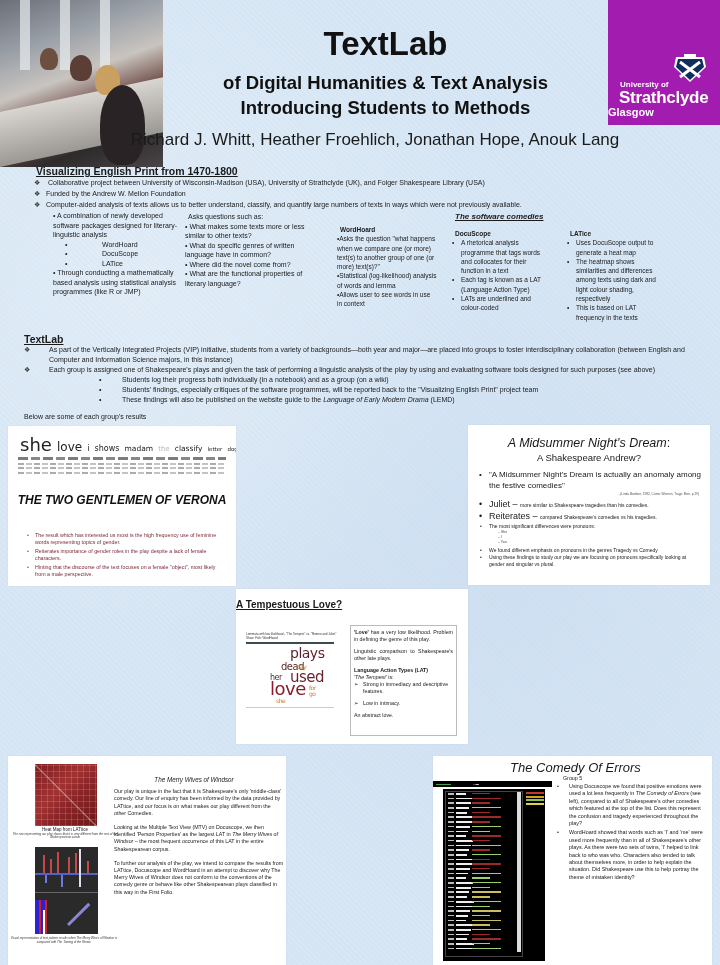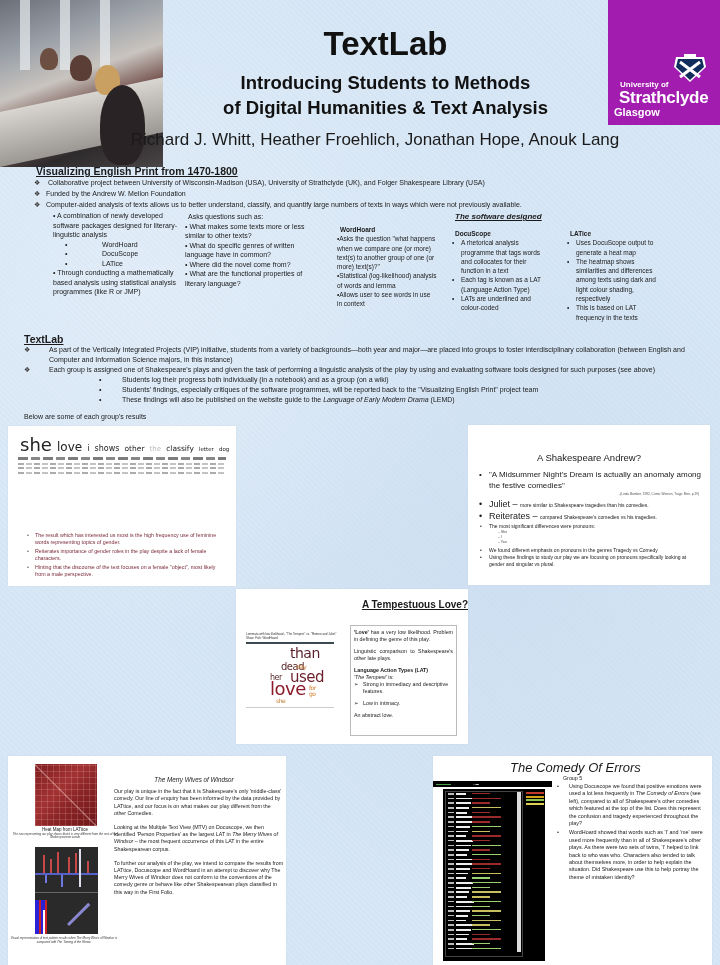--- a/index.html
+++ b/index.html
@@ -33,21 +33,21 @@
     left: 163px; top: 70px; width: 445px; text-align: center;
     font-weight: bold; font-size: 18.5px; line-height: 25px; color: #111;
   }
   .logo {
     left: 608px; top: 0; width: 112px; height: 125px; background: #a21caf;
     color: #fff;
   }
   .logo .crest { position:absolute; left:64px; top:53px; width:36px; height:30px; }
   .logo .uni { position:absolute; left:12px; top:80px; font-size:8px; font-weight:bold; }
   .logo .strath { position:absolute; left:11px; top:88px; font-size:17px; font-weight:bold; letter-spacing:-.3px;text-align:center; }
-  .logo .glas { position:absolute; left:6px; top:106px; font-size:11px; font-weight:bold;text-align:center; }
+  .logo .glas { position:absolute; left:0; top:106px; font-size:11px; font-weight:bold;text-align:center; }
   .authors {
     left: 0; top: 130px; width: 720px; text-align: center; font-size: 17px; color: #1a1a1a;
     padding-left: 30px;
   }
 
   
   .h-underline { font-weight: bold; text-decoration: underline; font-size: 10.5px; }
   .vis-title { left: 36px; top: 165px; }
   .bullets-top { left: 34px; top: 177px; font-size: 7px; line-height: 11px; }
   .bullets-top li, .textlab-list li { list-style: none; position: relative; padding-left: 12px; }
@@ -106,21 +106,21 @@
   .p2-body .big::before { content:"•"; position:absolute; left:1px; }
   .p2-body .cite { font-size:3.2px; text-align:right; color:#555; margin: 1px 4px 3px 0; }
   .p2-body .lead { font-size:9px; position:relative; padding-left:11px; margin-bottom:2px; }
   .p2-body .lead::before { content:"•"; position:absolute; left:1px; }
   .p2-body .lead small { font-size:5px; }
   .p2-body .sm { font-size:5px; line-height:7px; position:relative; padding-left:11px; }
   .p2-body .sm::before { content:"•"; position:absolute; left:2px; }
   .p2-body .dash { font-size:3.5px; line-height:5px; padding-left:20px; color:#444; }
 
   
-  .p3-title { position:absolute; left:0; top:10px; width:232px; text-align:right; font-weight:bold; text-decoration:underline; font-size:10px; }
+  .p3-title { position:absolute; left:0; top:10px; width:232px; text-align:left; font-weight:bold; text-decoration:underline; font-size:10px; }
   .p3-chart { position:absolute; left:10px; top:43px; width:95px; height:76px; }
   .p3-chart .cap { font-size:3px; color:#333; line-height:4px; }
   .p3-chart .bar { height:2px; background:#3c4a52; margin-top:2px; width: 88px; }
   .p3-chart .wd { position:absolute; font-family:"DejaVu Sans", sans-serif; line-height:1; letter-spacing:-.5px; }
   .p3-chart .footline { position:absolute; left:0; bottom:0; width:88px; height:1px; background:#ccc; }
   .p3-box { position:absolute; left:114px; top:36px; width:107px; height:111px; border:1px solid #bbb; padding:3px; font-size:5.3px; line-height:7px; }
   .p3-box p { margin-bottom:5px; text-align: justify; }
   .p3-box b { font-weight: bold; }
   .p3-box .arr { position:relative; padding-left:9px; }
   .p3-box .arr::before { content:"➢"; position:absolute; left:0; }
@@ -175,22 +175,22 @@
   <div class="win" style="left:100px"></div>
   <div class="desk"></div>
   <div class="person" style="left:70px;top:55px;width:22px;height:26px;background:#5b3f36"></div>
   <div class="person" style="left:95px;top:65px;width:25px;height:30px;background:#c9a062"></div>
   <div class="person" style="left:100px;top:85px;width:45px;height:80px;background:#2a2326"></div>
   <div class="person" style="left:40px;top:48px;width:18px;height:22px;background:#6d4f42"></div>
 </div>
 
 <div class="abs title">TextLab</div>
 <div class="abs subtitle">
+  <div>of Digital Humanities &amp; Text Analysis</div>
   <div>Introducing Students to Methods</div>
-  <div>of Digital Humanities &amp; Text Analysis</div>
 </div>
 
 <div class="abs logo">
   <svg class="crest" viewBox="0 0 36 30">
     <path d="M4 4 L32 4 L34 14 L18 29 L2 14 Z" fill="#fff"></path>
     <path d="M6 6 L30 6 L32 14 L18 27 L4 14 Z" fill="#112d5c"></path>
     <path d="M8 9 L28 24 M28 9 L8 24" stroke="#fff" stroke-width="3"></path>
     <rect x="12" y="1" width="12" height="5" fill="#fff"></rect>
   </svg>
   <div class="uni">University of</div>
@@ -227,21 +227,21 @@
 </div>
 
 <div class="abs col2">
   <div style="padding-left:3px">Asks questions such as:</div>
   <div>•  What makes some texts more or less similar to other texts?</div>
   <div>•  What do specific genres of written language have in common?</div>
   <div>•  Where did the novel come from?</div>
   <div>•  What are the functional properties of literary language?</div>
 </div>
 
-<div class="abs sp-title">The software designed</div>
+<div class="abs sp-title">The software comedies</div>
 
 <div class="abs pkg pkg-wh">
   <div class="ph" style="margin-left:3px">WordHoard</div>
   <div>•Asks the question "what happens when we compare one (or more) text(s) to another group of one (or more) text(s)?"</div>
   <div>•Statistical (log-likelihood) analysis of words and lemma</div>
   <div>•Allows user to see words in use in context</div>
 </div>
 
 <div class="abs pkg pkg-ds">
   <div class="ph" style="margin-left:5px">DocuScope</div>
@@ -270,44 +270,46 @@
   <li class="sub"><span class="b">•</span><span>These findings will also be published on the website guide to the </span><i>Language of Early Modern Drama</i><span> (LEMD)</span></li>
 </ul>
 <div class="abs below">Below are some of each group's results</div>
 
 <div class="abs panel p1">
   <div class="wc1">
     <span class="w0">she</span>
     <span class="w1">love</span>
     <span style="font-size:8px">i</span>
     <span style="font-size:8px">shows</span>
-    <span style="font-size:7.5px">other</span>
+    <span style="font-size:7.5px">madam</span>
     <span class="wl" style="font-size:7px">the</span>
     <span style="font-size:7.5px">classify</span>
     <span style="font-size:5.5px">letter</span>
     <span style="font-size:5.5px">dog</span>
     
     
     
     
   </div>
   <div class="wc-lines">
     <div class="first"></div>
       <div></div>
       <div></div>
       <div></div>
   </div>
+  <div class="p1-title">THE TWO GENTLEMEN OF VERONA</div>
   <ul class="p1-list">
     <li>The result which has interested us most is the high frequency use of feminine words representing topics of gender.</li>
     <li>Reiterates importance of gender roles in the play despite a lack of female characters.</li>
     <li>Hinting that the discourse of the text focuses on a female "object", most likely from a male perspective.</li>
   </ul>
 </div>
 
 <div class="abs panel p2">
+  <div class="p2-title"><span>A  Midsummer Night's Dream</span><span class="colon">:</span></div>
   <div class="p2-sub">A Shakespeare Andrew?</div>
   <div class="p2-body">
     <div class="big">"A Midsummer Night's Dream is actually an anomaly among the festive comedies"</div>
     <div class="cite">-(Linda Bamber, 1982, Comic Women, Tragic Men. p.29)</div>
     <div class="lead"><span>Juliet – </span><small>more similar to Shakespeare tragedies than his comedies.</small></div>
     <div class="lead"><span>Reiterates – </span><small>compared Shakespeare's comedies vs his tragedies.</small></div>
     <div class="sm">The most significant differences were pronouns:</div>
     <div class="dash">– <span>She</span></div>
     <div class="dash">– <span>I</span></div>
     <div class="dash">– <span>You</span></div>
@@ -315,21 +317,21 @@
     <div class="sm">Using these findings to study our play we are focusing on pronouns specifically looking at gender and singular vs plural.</div>
   </div>
 </div>
 
 <div class="abs panel p3">
   <div class="p3-title">A Tempestuous Love?</div>
   <div class="p3-chart">
     <div class="cap">Lemmata with low likelihood - "The Tempest" vs. "Romeo and Juliet"</div>
     <div class="cap">Show: Fish: WordHoard</div>
     <div class="bar"></div>
-    <span class="wd" style="left:44px;top:14px;font-size:14px;color:#5a1f2a">than</span>
+    <span class="wd" style="left:44px;top:14px;font-size:14px;color:#5a1f2a">plays</span>
     <span class="wd" style="left:35px;top:30px;font-size:10px;color:#5a2a2a">dead</span>
     <span class="wd" style="left:50px;top:32px;font-size:6.5px;color:#c8874a">day</span>
     <span class="wd" style="left:24px;top:42px;font-size:8px;color:#5a2a2a">her</span>
     <span class="wd" style="left:44px;top:38px;font-size:15px;color:#6a1f2a">used</span>
     <span class="wd" style="left:24px;top:48px;font-size:18px;color:#8b1a2a">love</span>
     <span class="wd" style="left:63px;top:53px;font-size:6px;color:#d08030">for</span>
     <span class="wd" style="left:63px;top:59px;font-size:6px;color:#d08030">go</span>
     <span class="wd" style="left:30px;top:66px;font-size:6px;color:#c07a30">she</span>
     <div class="footline"></div>
   </div>

